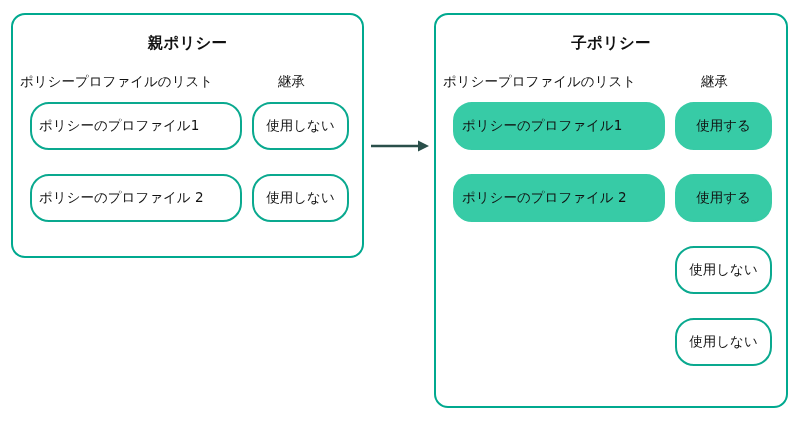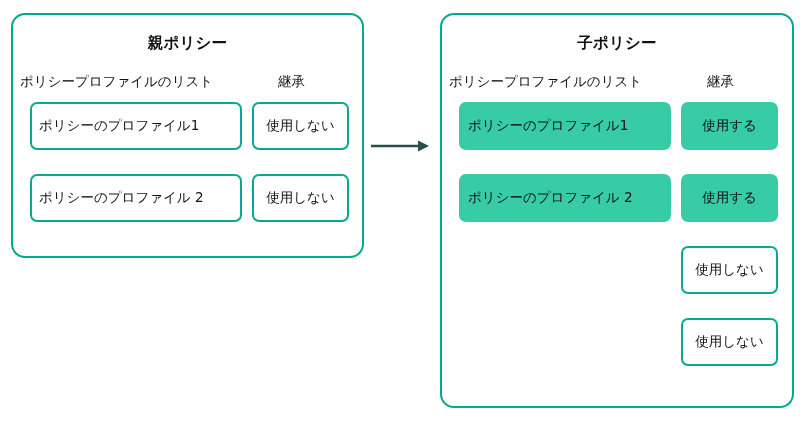--- a/index.html
+++ b/index.html
@@ -35,21 +35,20 @@
     left: 11px;
     top: 13px;
     width: 353px;
     height: 245px;
   }
   #panel-child {
     left: 434px;
     top: 13px;
     width: 354px;
     height: 395px;
-    margin-left: 6px;
   }
 
   .panel-title {
     position: absolute;
     left: 0;
     right: 0;
     top: 18px;
     text-align: center;
     font-size: 15.5px;
     font-weight: bold;
@@ -85,21 +84,21 @@
   .row {
     position: relative;
     height: 72px;
   }
   .cell {
     position: absolute;
     box-sizing: border-box;
     height: 48px;
     top: 0;
     border: 2px solid #0aa98f;
-    border-radius: 7px;
+    border-radius: 19px;
     background: #ffffff;
     display: flex;
     align-items: center;
     font-size: 13.5px;
     color: #111111;
     white-space: nowrap;
   }
   .cell.profile {
     left: 17px;
     width: 212px;

